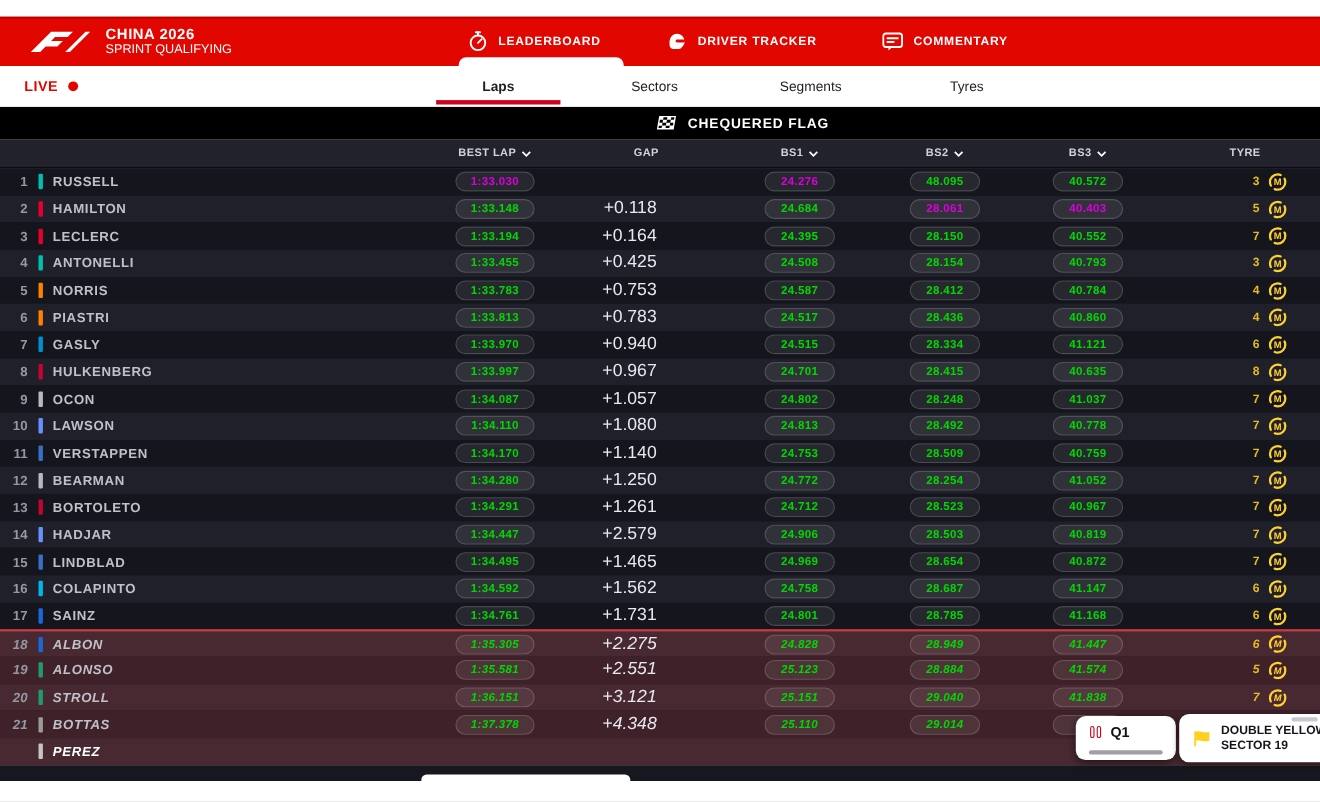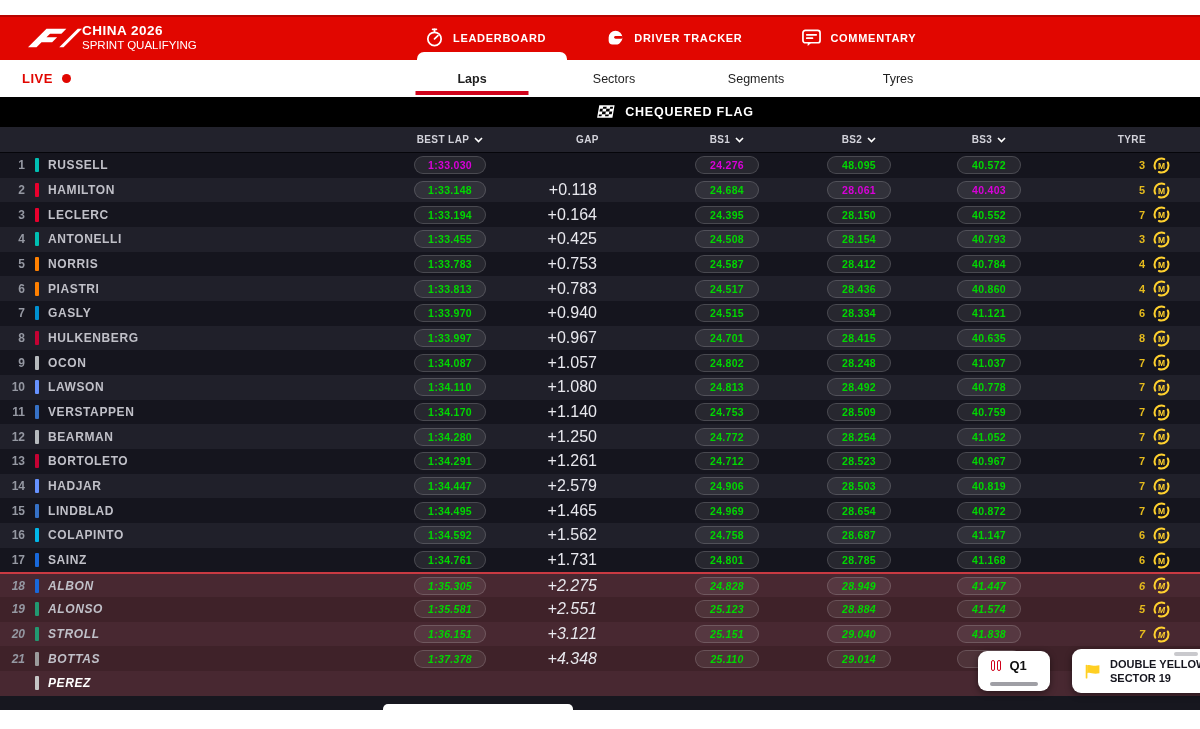--- a/index.html
+++ b/index.html
@@ -4,31 +4,31 @@
 <style>
   html,body{margin:0;padding:0;}
   body{
     width:1200px;height:729px;position:relative;overflow:hidden;background:#fff;
     font-family:"Liberation Sans",sans-serif;-webkit-font-smoothing:antialiased;
   }
   .topstrip{height:15px;background:#fff;}
   
   .red-header{position:relative;height:45px;background:#e10600;display:flex;align-items:center;box-shadow:inset 0 2px 0 rgba(0,0,0,.18);}
   .logo-wrap{margin-left:28px;display:flex;align-items:center;}
-  .event{color:#fff;line-height:1.15;}
+  .event{margin-left:14px;color:#fff;line-height:1.15;}
   .event-title{font-size:13.5px;font-weight:800;letter-spacing:.5px;}
   .event-sub{font-size:11.5px;font-weight:400;}
   .main-tabs{position:absolute;left:395px;top:0;height:100%;display:flex;}
   .main-tab{display:flex;align-items:center;gap:9px;padding:0 30px;color:#fff;font-size:11px;font-weight:700;letter-spacing:.7px;cursor:pointer;}
   .tab-indicator{position:absolute;left:417px;bottom:0;width:150px;height:8px;background:#fff;border-radius:7px 7px 0 0;}
   
   .subnav{position:relative;height:37px;background:#fff;}
   .live{position:absolute;left:22px;top:0;height:100%;display:flex;align-items:center;gap:9px;color:#e10600;font-weight:800;font-size:13px;letter-spacing:.5px;}
   .live-dot{width:9px;height:9px;border-radius:50%;background:#e10600;}
-  .sub-tabs{position:absolute;left:401px;top:0;height:100%;display:flex;}
+  .sub-tabs{position:absolute;left:382px;top:0;height:100%;display:flex;}
   .sub-tab{width:142px;height:100%;display:flex;align-items:center;justify-content:center;font-size:12.5px;color:#1f1f1f;position:relative;cursor:pointer;font-weight:400;}
   .sub-tab.active{font-weight:800;}
   .sub-tab.active::after{content:"";position:absolute;bottom:2px;left:50%;transform:translateX(-50%);width:113px;height:4px;background:#d0021b;}
   
   .banner{height:30px;background:#000;color:#fff;display:flex;align-items:center;justify-content:center;gap:10px;font-weight:800;font-size:12.5px;letter-spacing:.8px;padding-left:150px;}
   
   .grid-cols{display:grid;grid-template-columns:30px 14px 1fr 130px 145px 134px 130px 130px 146px;align-items:center;}
   .thead{height:25px;background:#22222c;color:#d2d2da;font-size:10px;font-weight:700;letter-spacing:.4px;border-bottom:1px solid #05050a;}
   .th-pos{grid-column:1/4;padding-left:22px;}
   .th-center{justify-self:center;display:flex;align-items:center;gap:5px;}
@@ -49,21 +49,21 @@
   .c-bs{justify-content:center;}
   .c-tyre{justify-content:flex-end;padding-right:30px;gap:8px;}
   .pill{display:inline-flex;align-items:center;justify-content:center;min-width:44px;height:16px;padding:0 9px;
         background:rgba(255,255,255,.08);border:1px solid rgba(255,255,255,.16);border-radius:10px;
         font-size:10.5px;font-weight:700;letter-spacing:.3px;}
   .pill-best{min-width:52px;}
   .c-green{color:#00d700;}
   .c-purple{color:#d900d9;}
   .lapcount{color:#e5bb1d;font-size:11px;font-weight:700;}
   
-  .q1-card{position:absolute;left:978px;top:651px;width:72px;height:40px;background:#fff;border-radius:9px;
+  .q1-card{position:absolute;left:978px;top:651px;width:91px;height:40px;background:#fff;border-radius:9px;
            box-shadow:0 2px 7px rgba(0,0,0,.45);cursor:pointer;}
   .q1-inner{display:flex;align-items:center;gap:9px;padding:7px 0 0 13px;}
   .pause-icon{display:flex;gap:2.5px;}
   .pause-icon i{display:block;width:3.5px;height:11px;border:1.6px solid #d0021b;border-radius:2.5px;box-sizing:border-box;}
   .q1-label{font-size:13px;font-weight:800;color:#111;}
   .q1-progress{position:absolute;left:12px;right:12px;bottom:5px;height:4px;background:#9f9fa5;border-radius:2px;}
   .flag-card{position:absolute;left:1072px;top:649px;width:172px;height:44px;background:#fff;border-radius:9px;
              box-shadow:0 2px 7px rgba(0,0,0,.45);display:flex;align-items:center;gap:9px;padding:0 0 0 12px;box-sizing:border-box;cursor:pointer;}
   .flag-text{font-size:11px;font-weight:700;color:#15151e;line-height:1.3;white-space:nowrap;}
   .flag-pill{position:absolute;top:3px;right:46px;width:24px;height:4px;border-radius:2px;background:#c9c9cd;}

